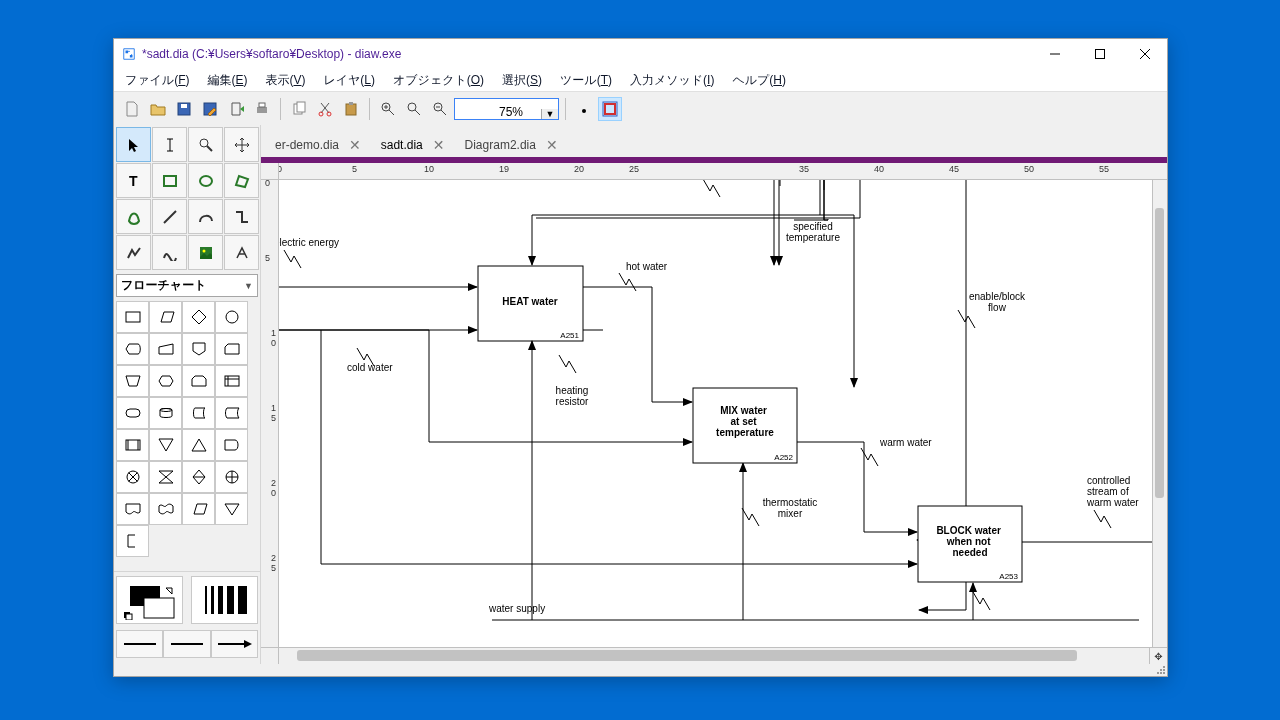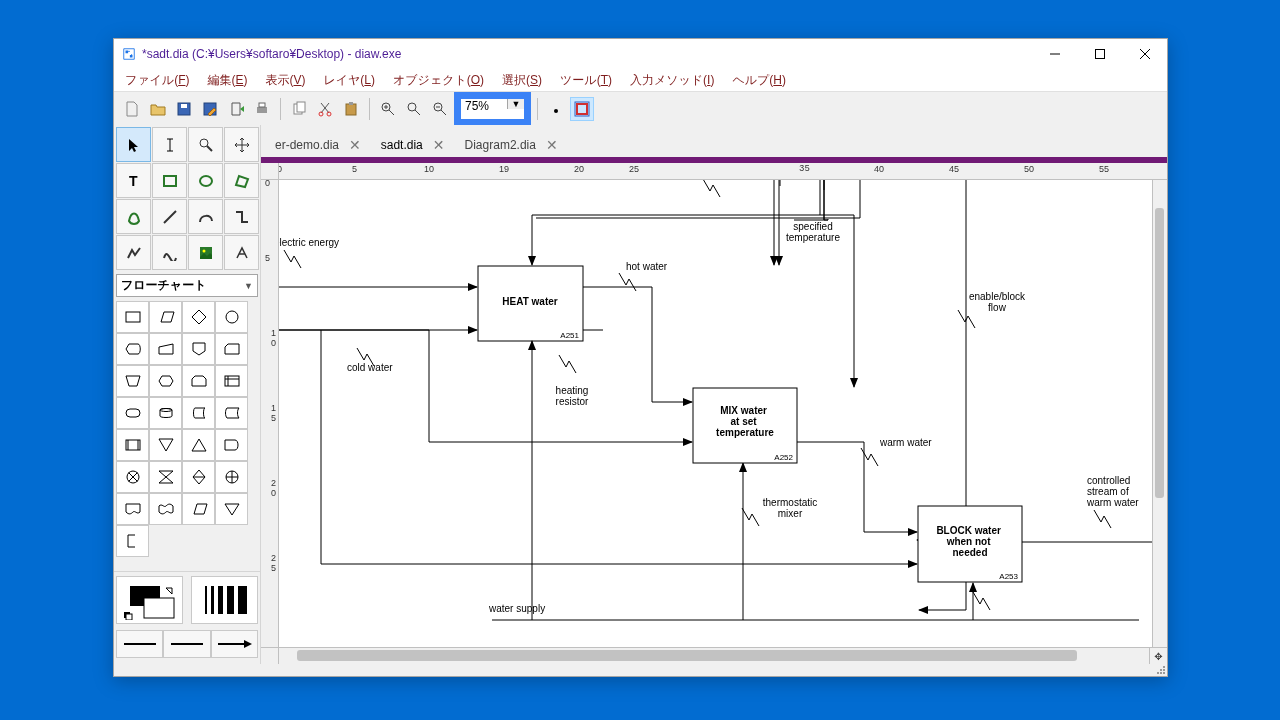--- a/index.html
+++ b/index.html
@@ -52,21 +52,21 @@
     height: 22px;
     display: flex;
     align-items: center;
     padding-left: 2px;
     background: #fff;
     border-bottom: 1px solid #e0e0e0;
   }
   .menubar .menu-item {
     padding: 2px 9px;
     font-size: 12px;
-    color: #7f1d1d;
+    color: #0f172a;
     cursor: default;
   }
   .menubar .menu-item u { text-decoration: underline; }
   
   .toolbar {
     height: 33px;
     background: #f0f0f0;
     display: flex;
     align-items: center;
     padding: 0 6px;
@@ -82,24 +82,25 @@
     width: 22px;
     height: 22px;
     display: flex;
     align-items: center;
     justify-content: center;
     border: 1px solid transparent;
   }
   .tb-btn.sel { background: #cce8ff; border-color:#99d1ff; }
   .zoom-combo {
     display: flex;
-    border: 7px solid #3b82f6;
+    border: 1px solid #3b82f6;
     height: 20px;
     background: #fff;
-    align-items: flex-start;
+    align-items: flex-end;
+    padding-left: 40px;
   }
   .zoom-combo .val { width: 38px; padding: 0 4px; font-size:12px;}
   .zoom-combo .arrow { width: 16px; text-align: center; background:#eee; border-left:1px solid #a5a5a5; font-size:9px;}
   
   .main {
     flex: 1;
     display: flex;
     min-height: 0;
   }
   
@@ -717,21 +718,21 @@
             </svg>
 
             <div style="position:absolute;top:1px;left:0;width:100%;">
               <span style="position:absolute;left:-2px;">0</span>
               <span style="position:absolute;left:73px;">5</span>
               <span style="position:absolute;left:145px;">10</span>
               <span style="position:absolute;left:220px;">19</span>
               <span style="position:absolute;left:295px;">20</span>
               <span style="position:absolute;left:350px;">25</span>
               <span style="position:absolute;left:445px;margin-top:48px;">30</span>
-              <span style="position:absolute;left:520px;font-family:Liberation Mono, monospace;">35</span>
+              <span style="position:absolute;left:520px;">35</span>
               <span style="position:absolute;left:595px;">40</span>
               <span style="position:absolute;left:670px;">45</span>
               <span style="position:absolute;left:745px;">50</span>
               <span style="position:absolute;left:820px;">55</span>
             </div>
           </div>
           <div style="width:14px;background:#f0f0f0;border-bottom:1px solid #c0c0c0;"></div>
         </div>
 
         <div class="canvas-row">

